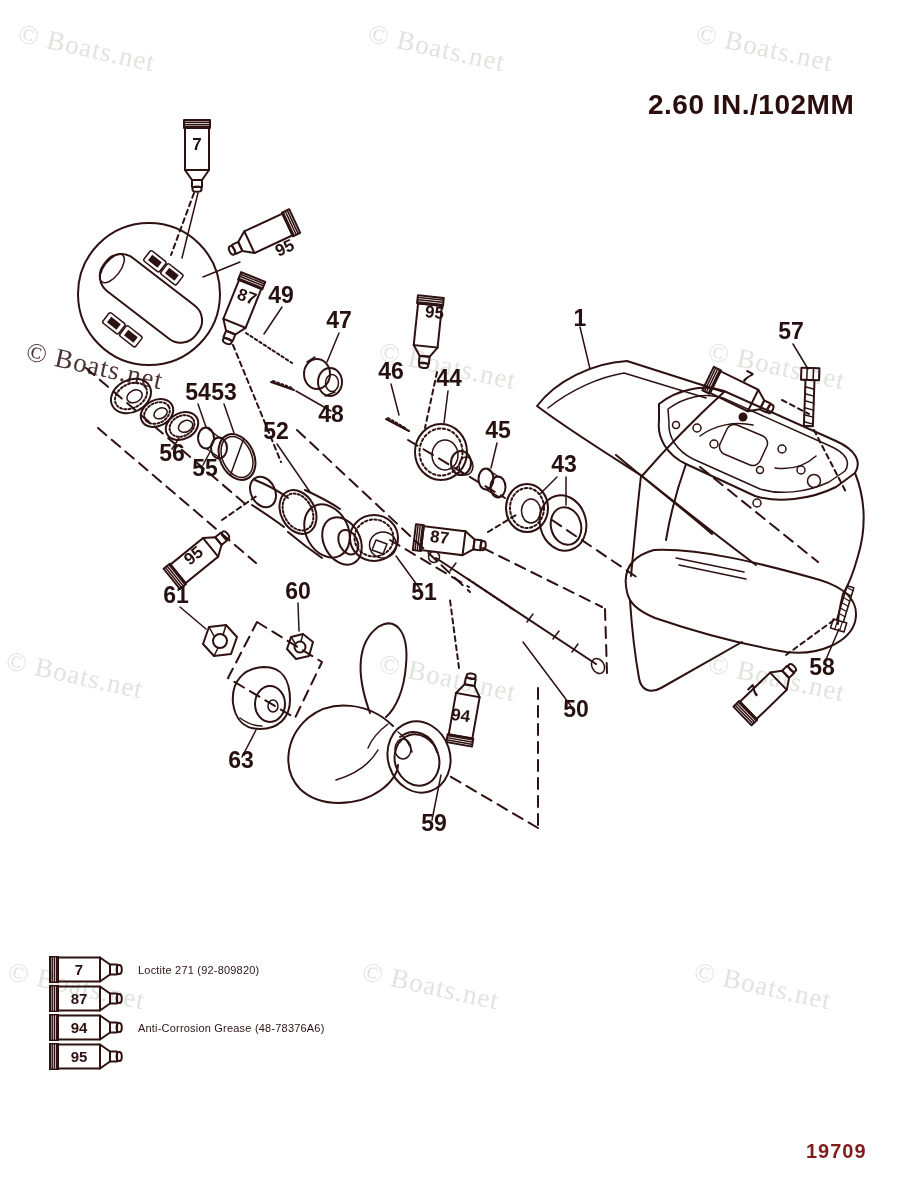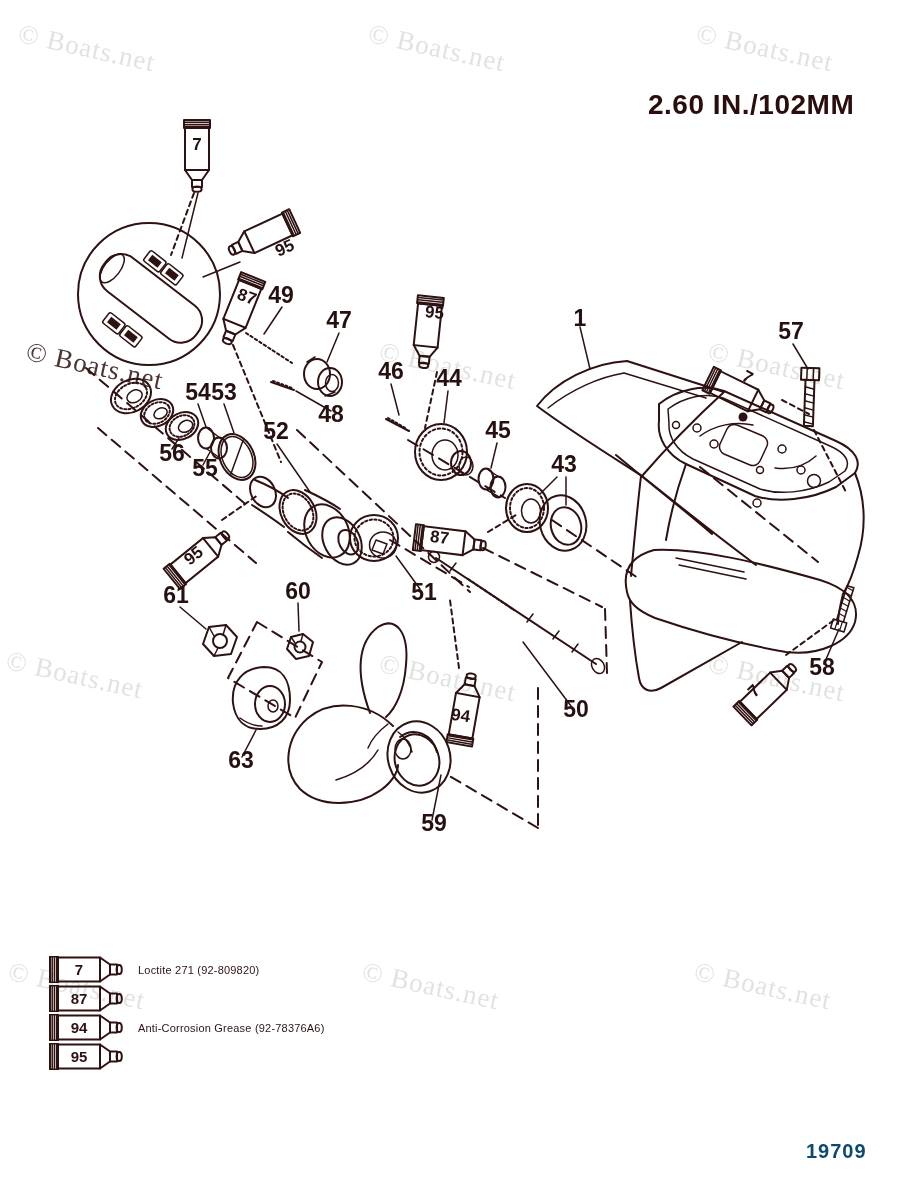--- a/index.html
+++ b/index.html
@@ -18,21 +18,21 @@
     position:absolute;left:648px;top:88px;
     font-weight:bold;font-size:28px;line-height:33px;
     color:#2a0e0e;letter-spacing:0.5px;
   }
   .legend{position:absolute;left:46px;top:955px;}
   .legend-row{display:flex;align-items:center;height:29px;}
   .legend-icon{width:80px;height:27px;flex:0 0 80px;margin-right:12px;}
   .legend-label{font-size:11px;color:#2d1313;white-space:pre;letter-spacing:0.2px;}
   .partnum{
     position:absolute;left:806px;top:1140px;
-    font-size:20px;font-weight:bold;color:#0c4a6e;letter-spacing:1px;
+    font-size:20px;font-weight:bold;color:#7f1d1d;letter-spacing:1px;
   }
   svg.diagram{position:absolute;left:0;top:0;}
   .ink{stroke:#2e1111;fill:none;stroke-width:2;stroke-linecap:round;stroke-linejoin:round;}
   .thin{stroke-width:1.5;}
   .fillink{fill:#2e1111;stroke:none;}
   .callout{
     font-family:"Liberation Sans",sans-serif;font-weight:bold;
     fill:#261010;text-anchor:middle;
   }
   .tube-num{
@@ -397,21 +397,21 @@
     <svg class="legend-icon" viewBox="0 0 80 27">
       <use href="#tube-shape" transform="translate(2,0.5)"></use>
       <text class="tube-num" x="33" y="19" font-size="15">87</text>
     </svg>
   </div>
   <div class="legend-row">
     <svg class="legend-icon" viewBox="0 0 80 27">
       <use href="#tube-shape" transform="translate(2,0.5)"></use>
       <text class="tube-num" x="33" y="19" font-size="15">94</text>
     </svg>
-    <span class="legend-label">Anti-Corrosion Grease (92-78376A6)</span>
+    <span class="legend-label">Anti-Corrosion Grease (48-78376A6)</span>
   </div>
   <div class="legend-row">
     <svg class="legend-icon" viewBox="0 0 80 27">
       <use href="#tube-shape" transform="translate(2,0.5)"></use>
       <text class="tube-num" x="33" y="19" font-size="15">95</text>
     </svg>
   </div>
 </div>
 
 <div class="partnum">19709</div>

